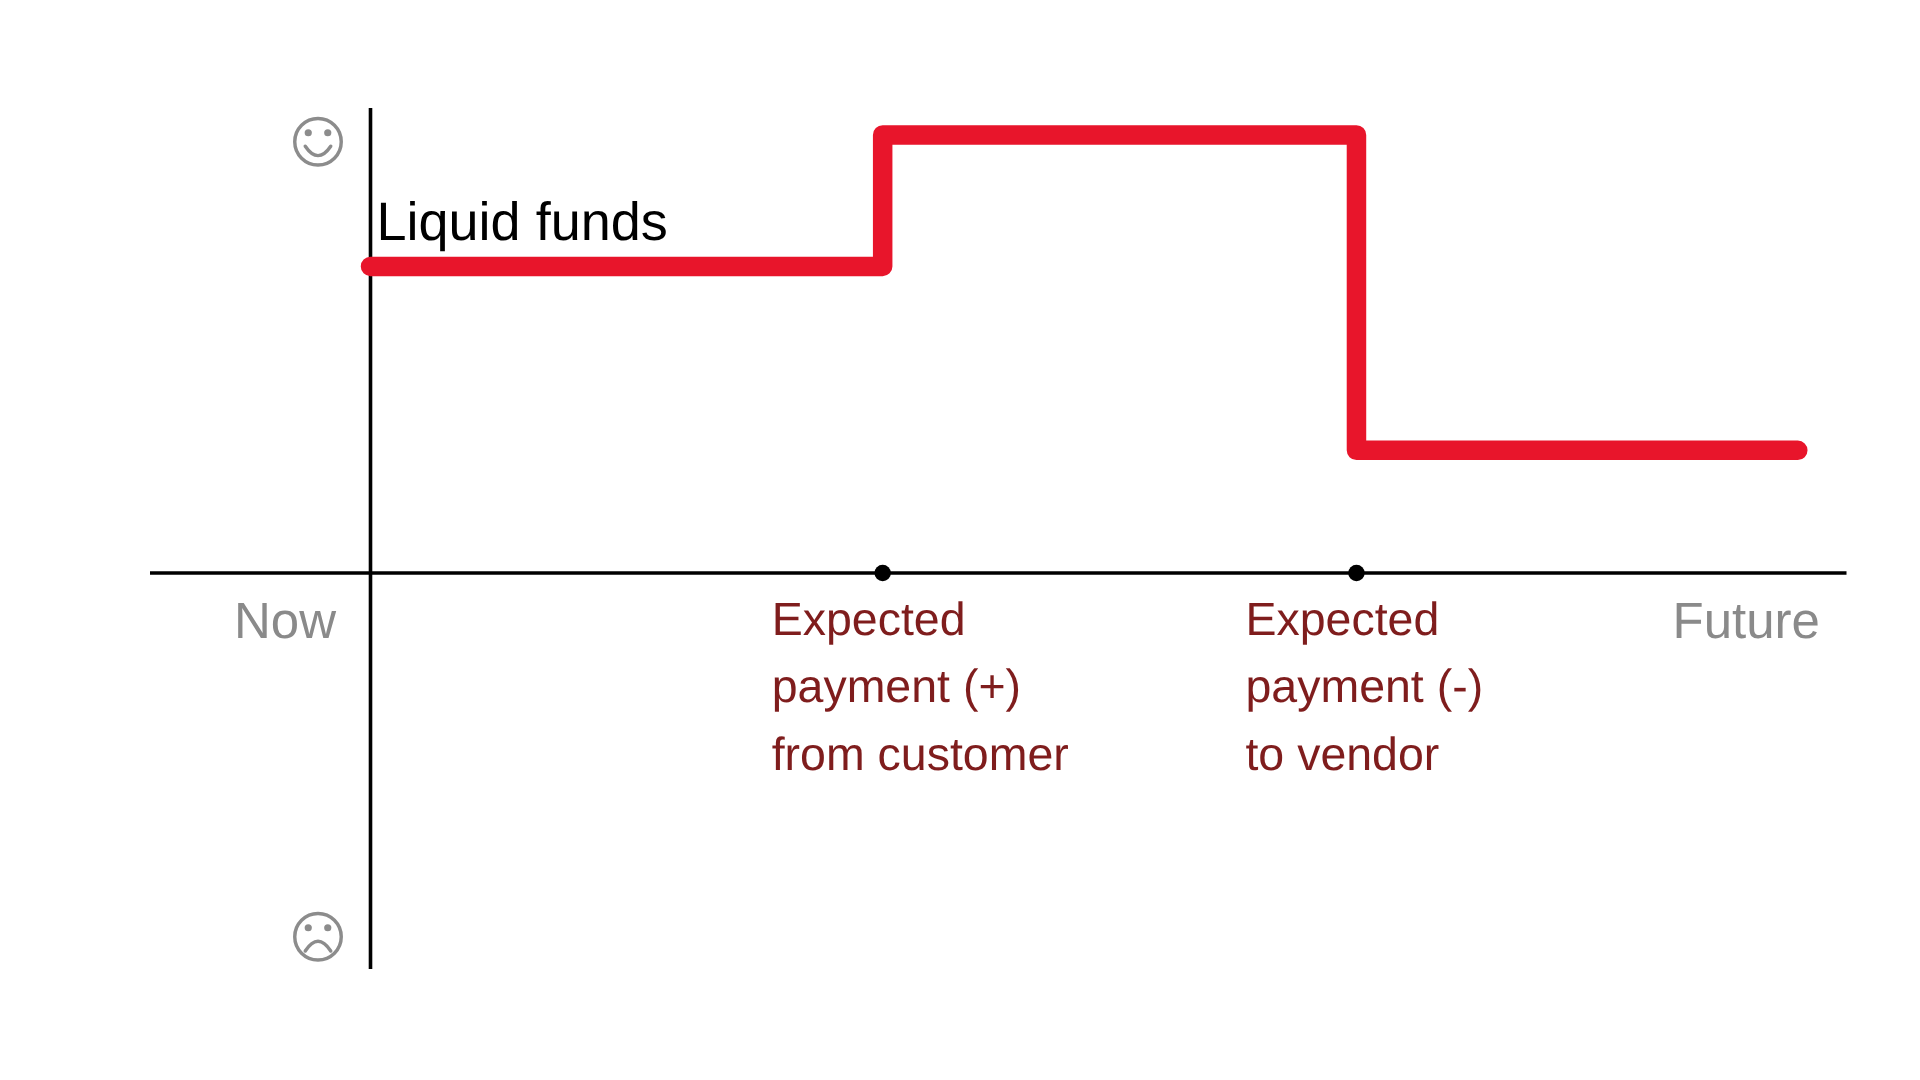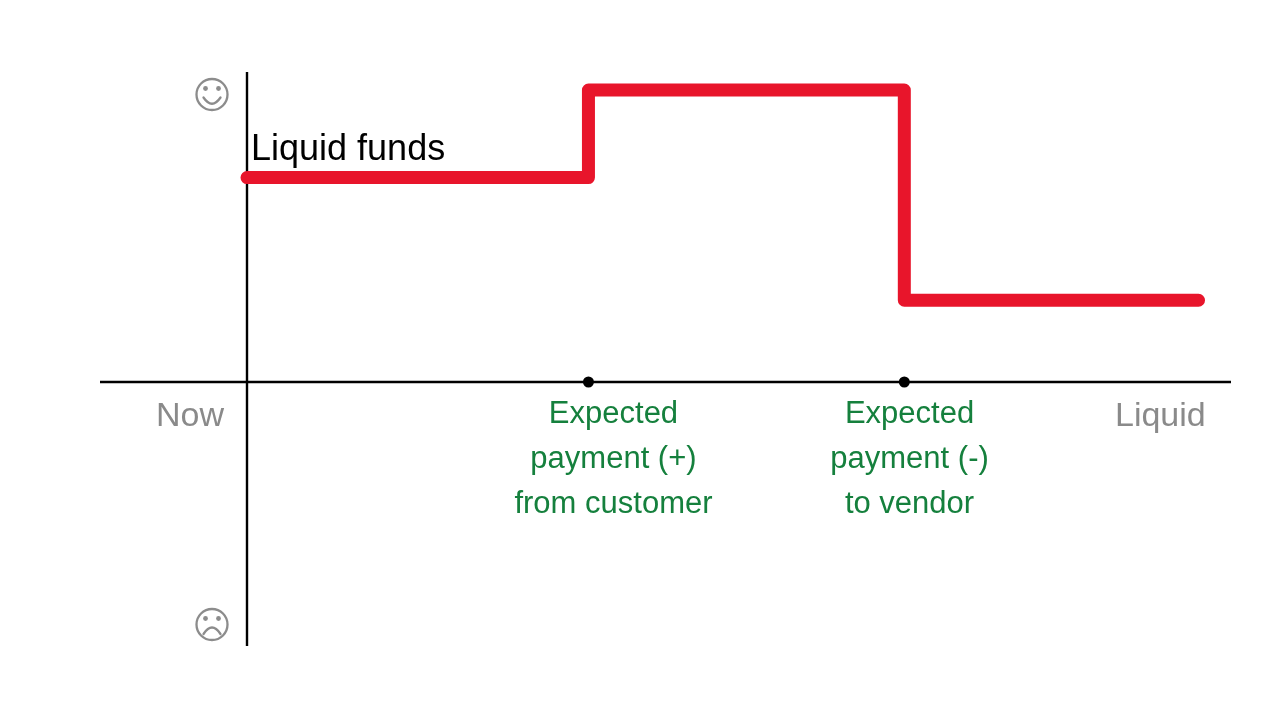--- a/index.html
+++ b/index.html
@@ -20,23 +20,22 @@
   .axis-end-label{
     position:absolute;
     font-size:34px;line-height:34px;color:#8a8a8a;
     white-space:nowrap;
     text-align:center;
   }
   .axis-end-label.now{left:156px;top:397px;}
   .axis-end-label.future{left:1115px;top:397px;}
   .event-label{
     position:absolute;top:390px;
-    font-size:31px;line-height:45px;color:#15803d;
+    font-size:31px;line-height:45px;color:#7f1d1d;
     white-space:pre-line;
-    text-align:center;
   }
 </style>
 </head>
 <body>
 
 <div class="canvas">
 
   <svg width="1280" height="720" viewBox="0 0 1280 720">
 
     <line id="y-axis" x1="247" y1="72" x2="247" y2="646" stroke="#000000" stroke-width="2.4"></line>
@@ -59,21 +58,21 @@
       <circle cx="205.5" cy="618.5" r="2.4" fill="#8c8c8c"></circle>
       <circle cx="218.5" cy="618.5" r="2.4" fill="#8c8c8c"></circle>
       <path d="M 203.5 634 Q 212 621 220.5 634" fill="none" stroke="#8c8c8c" stroke-width="2.3" stroke-linecap="round"></path>
     </g>
   </svg>
 
   <div class="title-label">Liquid funds</div>
 
   <div class="axis-end-label now">Now</div>
 
-  <div class="axis-end-label future">Liquid</div>
+  <div class="axis-end-label future">Future</div>
 
   <div class="event-label" style="left: 514.448px;">Expected
 payment (+)
 from customer</div>
 
   <div class="event-label" style="left: 830.312px;">Expected
 payment (-)
 to vendor</div>
 </div>
 

